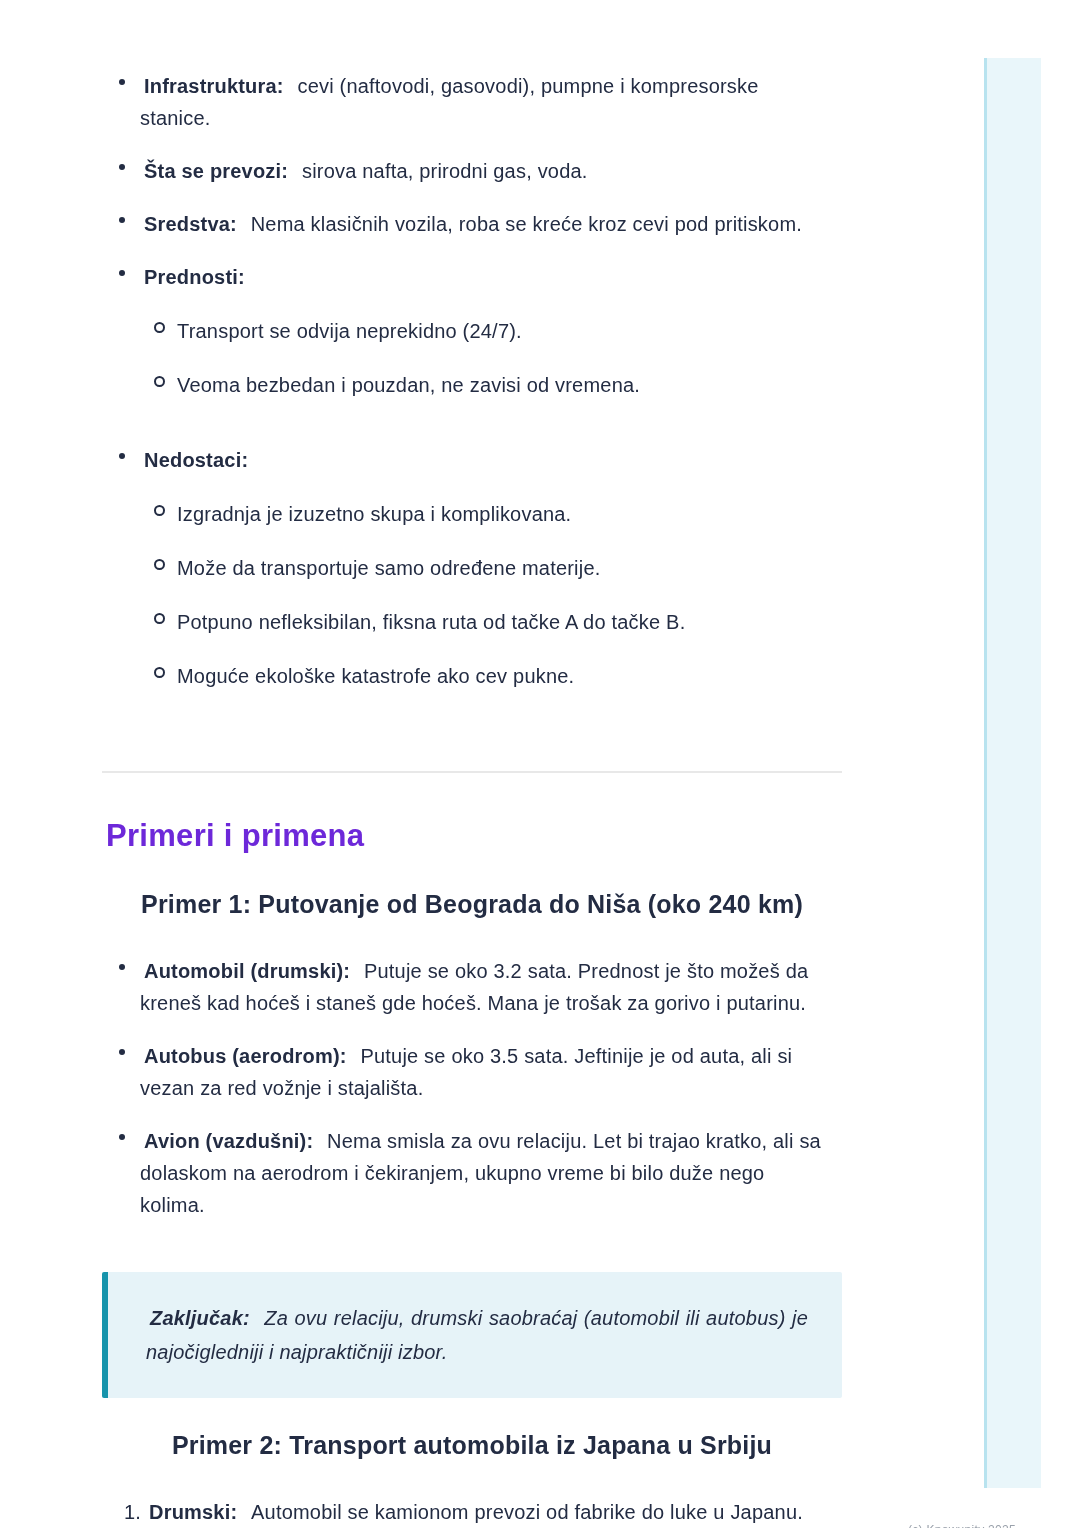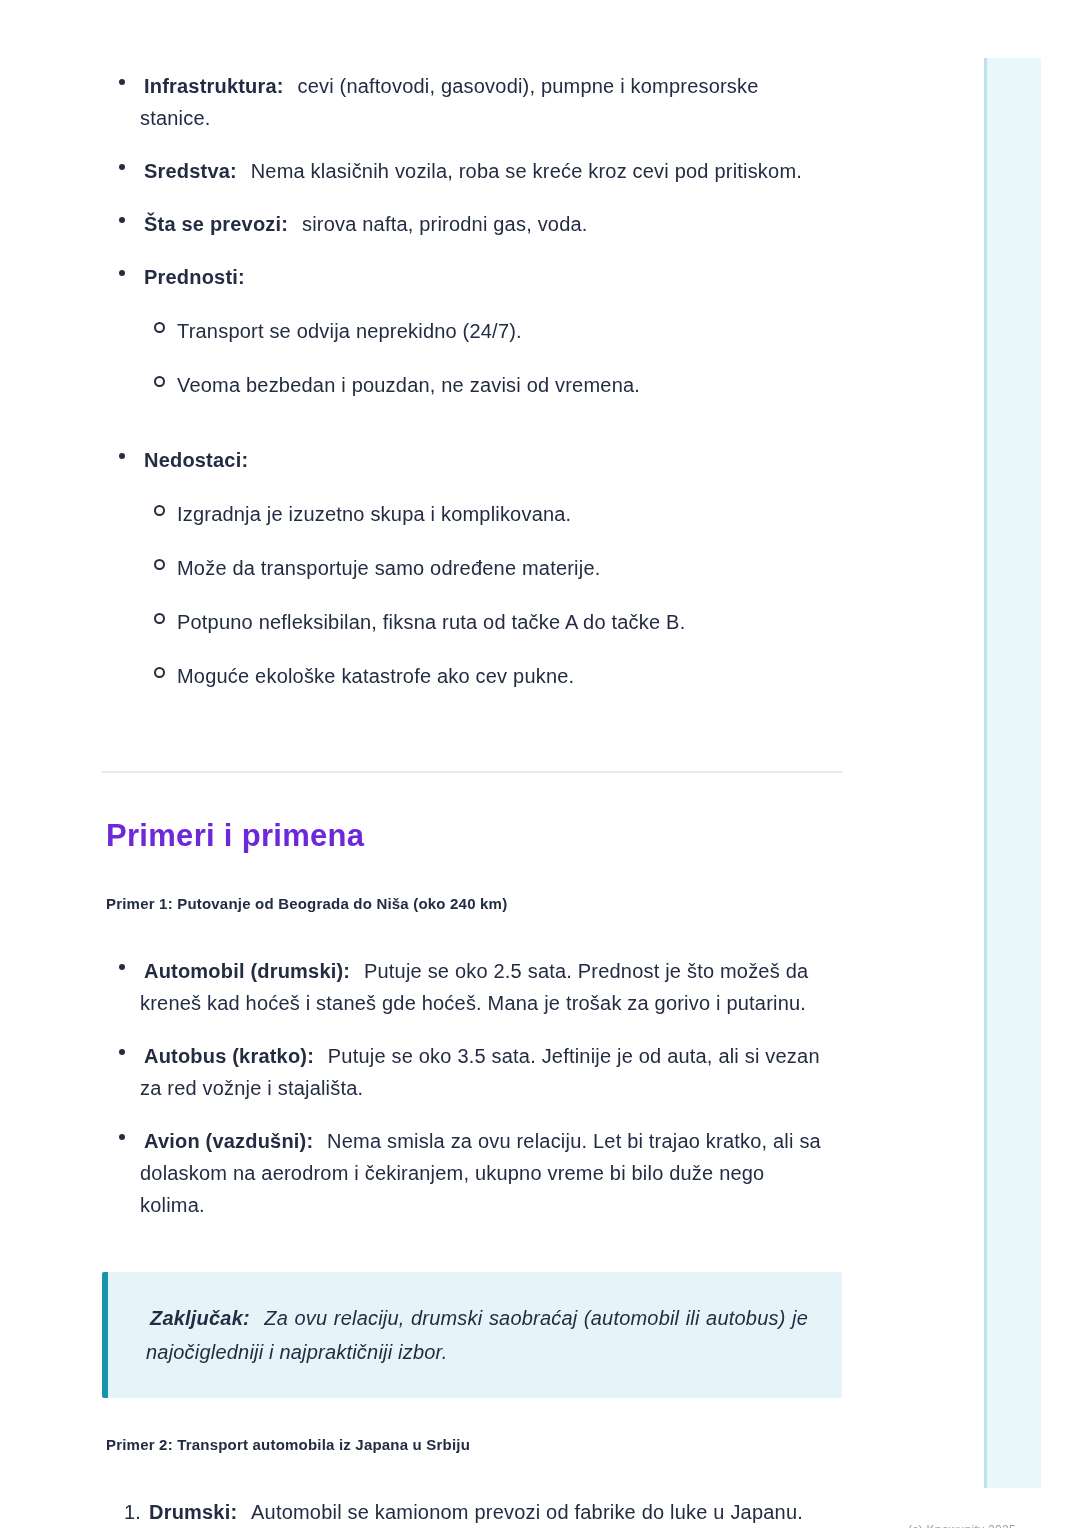--- a/index.html
+++ b/index.html
@@ -73,24 +73,25 @@
   h2.section-heading {
     margin-top: 34px;
     font-size: 31px;
     line-height: 34px;
     font-weight: 700;
     color: #6d28d9;
     letter-spacing: 0.3px;
   }
   h3.example-title {
     margin-top: 30px;
-    font-size: 15px;
+    font-size: 25px;
     line-height: 26px;
     font-weight: 700;
     color: #232c43;
+    text-align: center;
   }
   .example-list { margin-top: 26px; }
   .callout {
     margin-top: 30px;
     background: #e6f3f8;
     border-left: 6px solid #1794ac;
     border-radius: 2px;
     padding: 25px 30px 25px 34px;
     font-style: italic;
   }
@@ -127,26 +128,26 @@
   <div class="stripe"></div>
 
   <div class="content">
 
     <ul class="toplist">
       <li>
         <span class="b">Infrastruktura:</span>
         <span>cevi (naftovodi, gasovodi), pumpne i kompresorske stanice.</span>
       </li>
       <li>
+        <span class="b">Šta se prevozi:</span>
+        <span>sirova nafta, prirodni gas, voda.</span>
+      </li>
+      <li>
         <span class="b">Sredstva:</span>
         <span>Nema klasičnih vozila, roba se kreće kroz cevi pod pritiskom.</span>
-      </li>
-      <li>
-        <span class="b">Šta se prevozi:</span>
-        <span>sirova nafta, prirodni gas, voda.</span>
       </li>
       <li>
         <span class="b">Prednosti:</span>
         <ul class="sublist">
           <li>Transport se odvija neprekidno (24/7).</li>
           <li>Veoma bezbedan i pouzdan, ne zavisi od vremena.</li>
         </ul>
       </li>
       <li>
         <span class="b">Nedostaci:</span>
@@ -161,24 +162,24 @@
 
     <hr class="divider">
 
     <h2 class="section-heading">Primeri i primena</h2>
 
     <h3 class="example-title">Primer 1: Putovanje od Beograda do Niša (oko 240 km)</h3>
 
     <ul class="toplist example-list">
       <li>
         <span class="b">Automobil (drumski):</span>
-        <span>Putuje se oko 2.5 sata. Prednost je što možeš da kreneš kad hoćeš i staneš gde hoćeš. Mana je trošak za gorivo i putarinu.</span>
-      </li>
-      <li>
-        <span class="b">Autobus (kratko):</span>
+        <span>Putuje se oko 3.2 sata. Prednost je što možeš da kreneš kad hoćeš i staneš gde hoćeš. Mana je trošak za gorivo i putarinu.</span>
+      </li>
+      <li>
+        <span class="b">Autobus (aerodrom):</span>
         <span>Putuje se oko 3.5 sata. Jeftinije je od auta, ali si vezan za red vožnje i stajališta.</span>
       </li>
       <li>
         <span class="b">Avion (vazdušni):</span>
         <span>Nema smisla za ovu relaciju. Let bi trajao kratko, ali sa dolaskom na aerodrom i čekiranjem, ukupno vreme bi bilo duže nego kolima.</span>
       </li>
     </ul>
 
     <div class="callout">
       <p>

